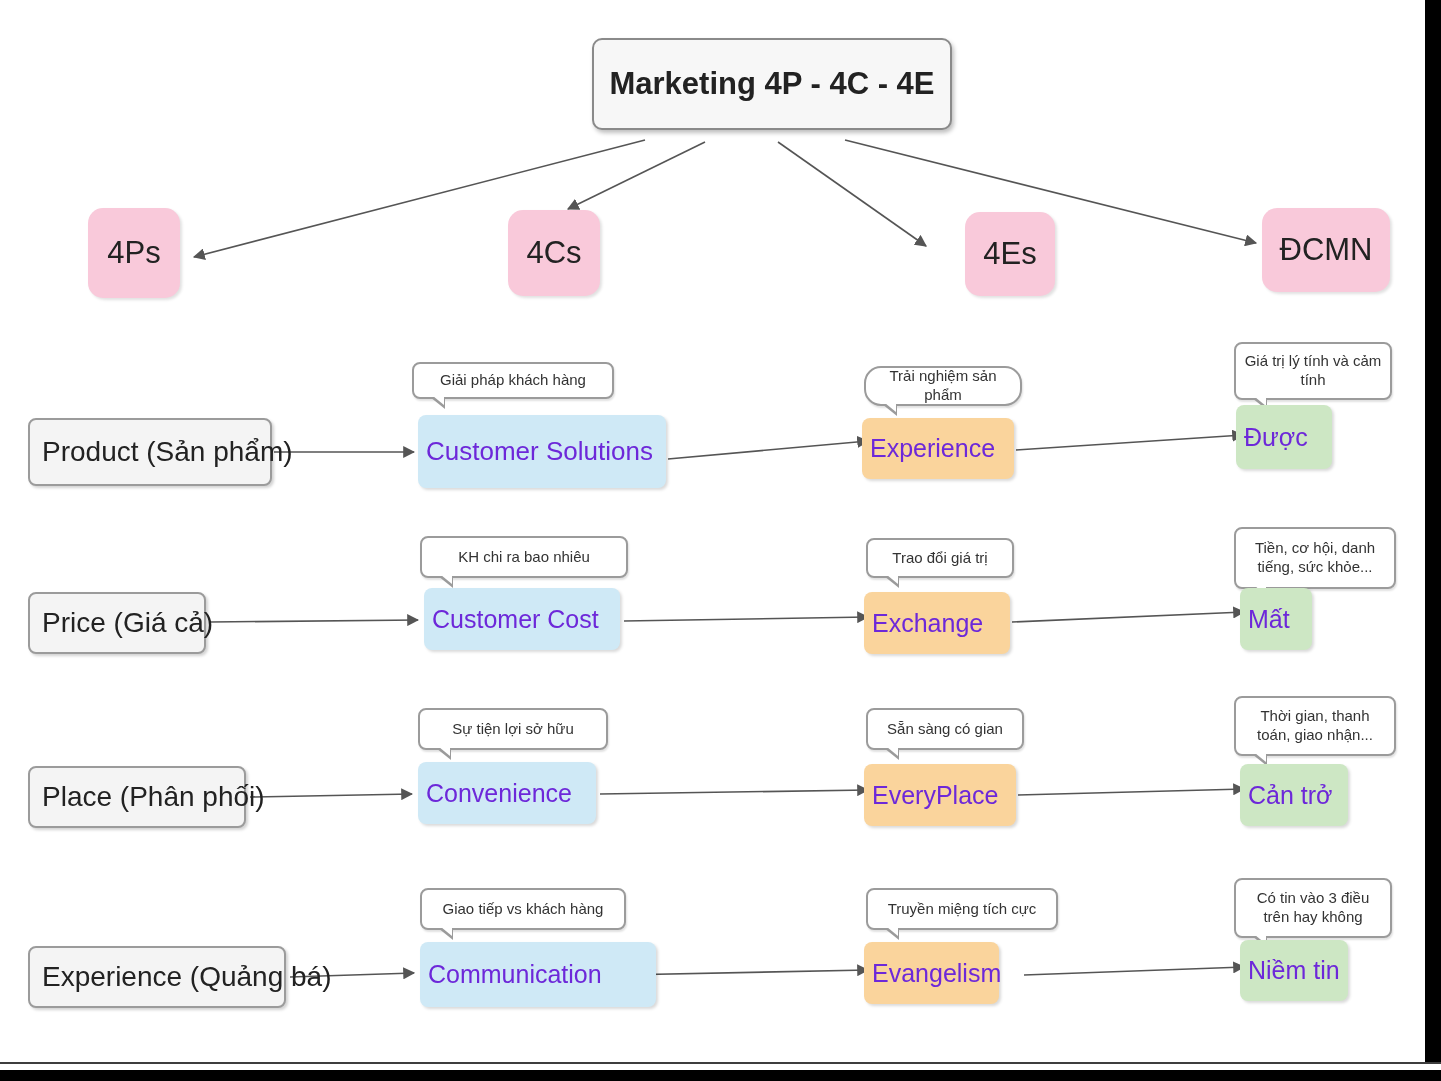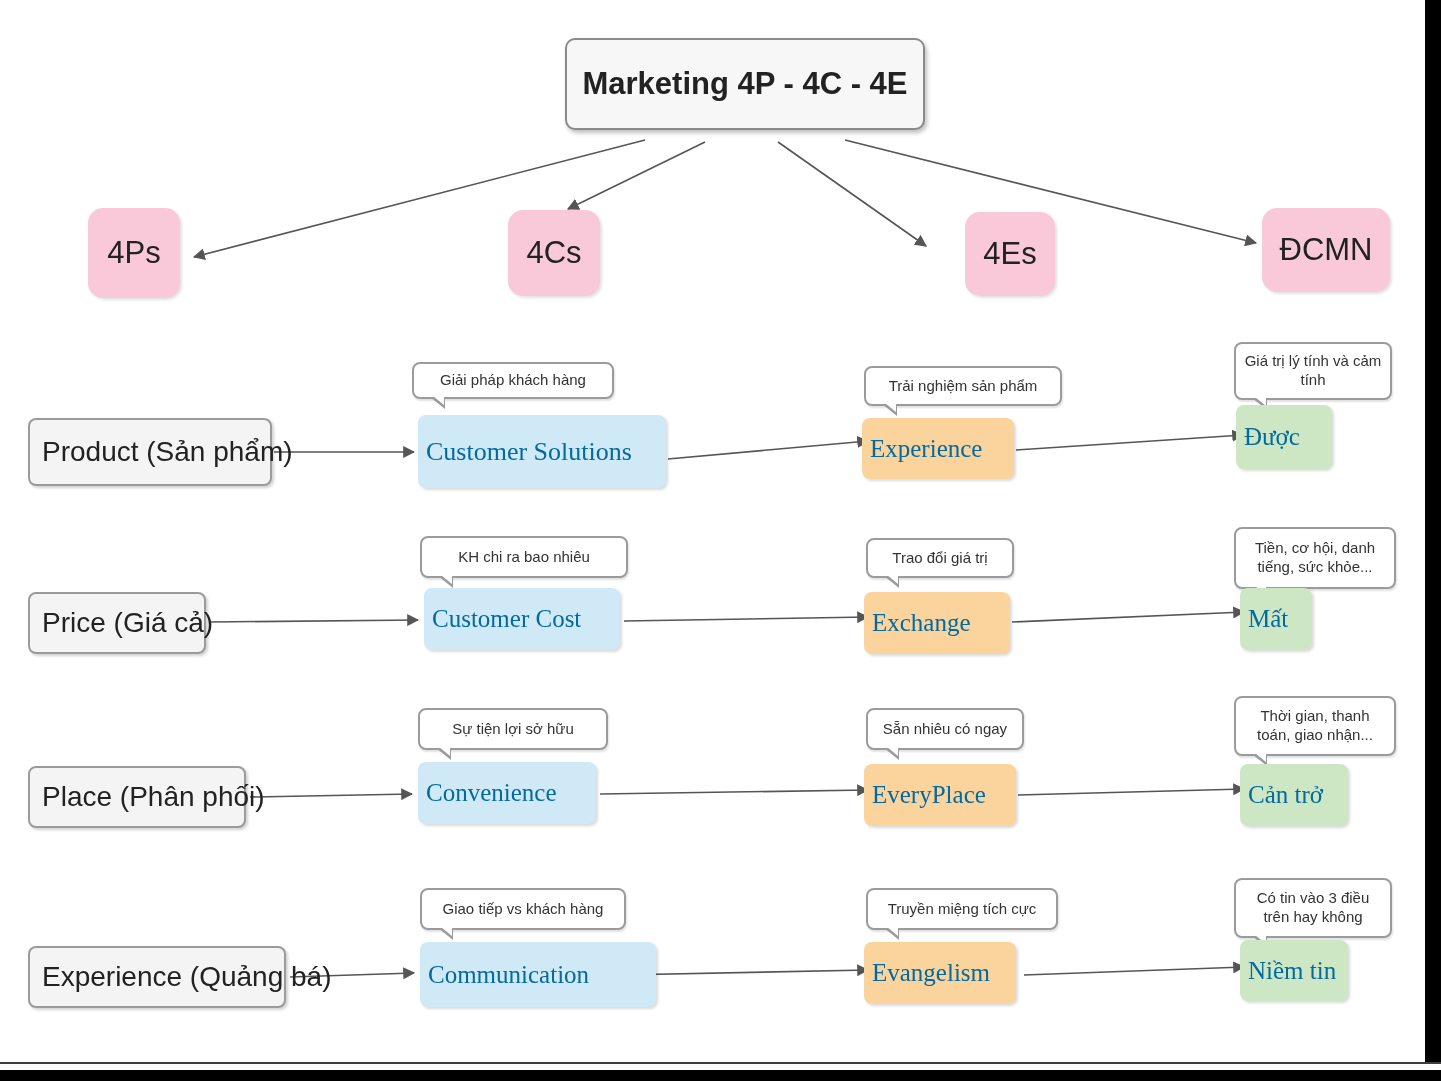--- a/index.html
+++ b/index.html
@@ -46,22 +46,21 @@
     padding-left: 12px;
     text-align: left;
   }
   .blue, .orange, .green {
     border-radius: 8px;
     box-shadow: 2px 2px 3px rgba(0,0,0,0.15);
     justify-content: flex-start;
     padding-left: 8px;
     text-align: left;
     font-size: 25px;
-    color: #0369a1;
-    font-family: Liberation Serif, serif;
+    color: #6d28d9;
   }
   .blue   { background: var(--blue, #cfe9f6); }
   .orange { background: var(--orange, #fad49c); }
   .green  { background: var(--green, #cde7c4); }
   .callout {
     position: absolute;
     box-sizing: border-box;
     background: #ffffff;
     border: 2px solid #9b9b9b;
     border-radius: 8px;
@@ -134,56 +133,56 @@
       <line x1="250" y1="797" x2="412" y2="794" marker-end="url(#arrow)"></line>
       <line x1="600" y1="794" x2="868" y2="790" marker-end="url(#arrow)"></line>
       <line x1="1018" y1="795" x2="1244" y2="789" marker-end="url(#arrow)"></line>
 
       <line x1="290" y1="977" x2="414" y2="973" marker-end="url(#arrow)"></line>
       <line x1="620" y1="975" x2="868" y2="970" marker-end="url(#arrow)"></line>
       <line x1="1024" y1="975" x2="1244" y2="967" marker-end="url(#arrow)"></line>
     </g>
   </svg>
 
-  <div class="box titlebox" style="left:565px; top:38px; width:360px; height:92px;">Marketing 4P - 4C - 4E</div>
+  <div class="box titlebox" style="left:592px; top:38px; width:360px; height:92px;">Marketing 4P - 4C - 4E</div>
 
   <div class="box pink" style="left:88px;  top:208px; width:92px;  height:90px;">4Ps</div>
   <div class="box pink" style="left:508px; top:210px; width:92px;  height:86px;">4Cs</div>
   <div class="box pink" style="left:965px; top:212px; width:90px;  height:84px;">4Es</div>
   <div class="box pink" style="left:1262px;top:208px; width:128px; height:84px;">ĐCMN</div>
 
   <div class="box gray" style="left:28px; top:418px; width:244px; height:68px;">Product (Sản phẩm)</div>
   <div class="callout" style="left:412px; top:362px; width:202px; height:37px;">Giải pháp khách hàng</div>
   <div class="box blue" style="left:418px; top:415px; width:248px; height:73px; font-size:26px;">Customer Solutions</div>
-  <div class="callout" style="left:864px; top:366px; width:198px; height:40px;">Trải nghiệm sản phẩm</div>
+  <div class="callout" style="left:864px; top:366px; width:158px; height:40px;border-radius:17px;">Trải nghiệm sản phẩm</div>
   <div class="box orange" style="left:862px; top:418px; width:152px; height:61px;">Experience</div>
   <div class="callout" style="left:1234px; top:342px; width:158px; height:58px;">Giá trị lý tính và cảm tính</div>
   <div class="box green" style="left:1236px; top:405px; width:96px; height:64px;">Được</div>
 
   <div class="box gray" style="left:28px; top:592px; width:178px; height:62px;">Price (Giá cả)</div>
   <div class="callout" style="left:420px; top:536px; width:208px; height:42px;">KH chi ra bao nhiêu</div>
   <div class="box blue" style="left:424px; top:588px; width:196px; height:62px;">Customer Cost</div>
   <div class="callout" style="left:866px; top:538px; width:148px; height:40px;">Trao đổi giá trị</div>
   <div class="box orange" style="left:864px; top:592px; width:146px; height:62px;">Exchange</div>
   <div class="callout" style="left:1234px; top:527px; width:162px; height:62px;">Tiền, cơ hội, danh tiếng, sức khỏe...</div>
   <div class="box green" style="left:1240px; top:588px; width:72px; height:62px;">Mất</div>
 
   <div class="box gray" style="left:28px; top:766px; width:218px; height:62px;">Place (Phân phối)</div>
   <div class="callout" style="left:418px; top:708px; width:190px; height:42px;">Sự tiện lợi sở hữu</div>
   <div class="box blue" style="left:418px; top:762px; width:178px; height:62px;">Convenience</div>
-  <div class="callout" style="left:866px; top:708px; width:158px; height:42px;">Sẵn nhiêu có ngay</div>
+  <div class="callout" style="left:866px; top:708px; width:158px; height:42px;">Sẵn sàng có gian</div>
   <div class="box orange" style="left:864px; top:764px; width:152px; height:62px;">EveryPlace</div>
   <div class="callout" style="left:1234px; top:696px; width:162px; height:60px;">Thời gian, thanh toán, giao nhận...</div>
   <div class="box green" style="left:1240px; top:764px; width:108px; height:62px;">Cản trở</div>
 
   <div class="box gray" style="left:28px; top:946px; width:258px; height:62px;">Experience (Quảng bá)</div>
   <div class="callout" style="left:420px; top:888px; width:206px; height:42px;">Giao tiếp vs khách hàng</div>
   <div class="box blue" style="left:420px; top:942px; width:236px; height:65px;">Communication</div>
   <div class="callout" style="left:866px; top:888px; width:192px; height:42px;">Truyền miệng tích cực</div>
-  <div class="box orange" style="left:864px; top:942px; width:152px; height:62px;">Evangelism</div>
+  <div class="box orange" style="left:864px; top:942px; width:135px; height:62px;">Evangelism</div>
   <div class="callout" style="left:1234px; top:878px; width:158px; height:60px;">Có tin vào 3 điều trên hay không</div>
   <div class="box green" style="left:1240px; top:940px; width:108px; height:61px;">Niềm tin</div>
 
   <div class="thin-rule" style="left:0; top:1062px; width:1441px; height:2px;"></div>
   <div class="edge-bar" style="left:1425px; top:0; width:16px; height:1062px;"></div>
   <div class="edge-bar" style="left:0; top:1070px; width:1441px; height:11px;"></div>
 
 </div>
 
 </body></html>

